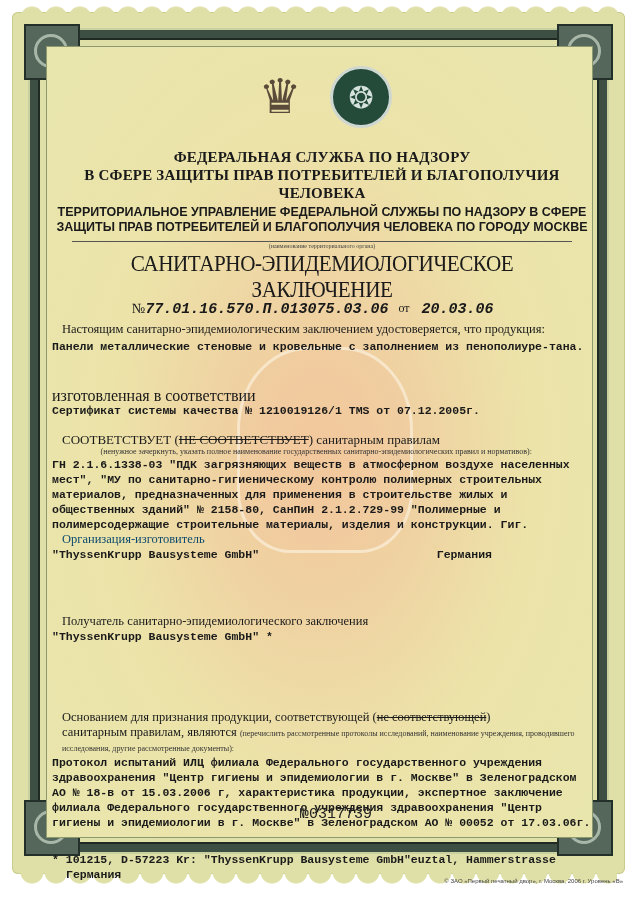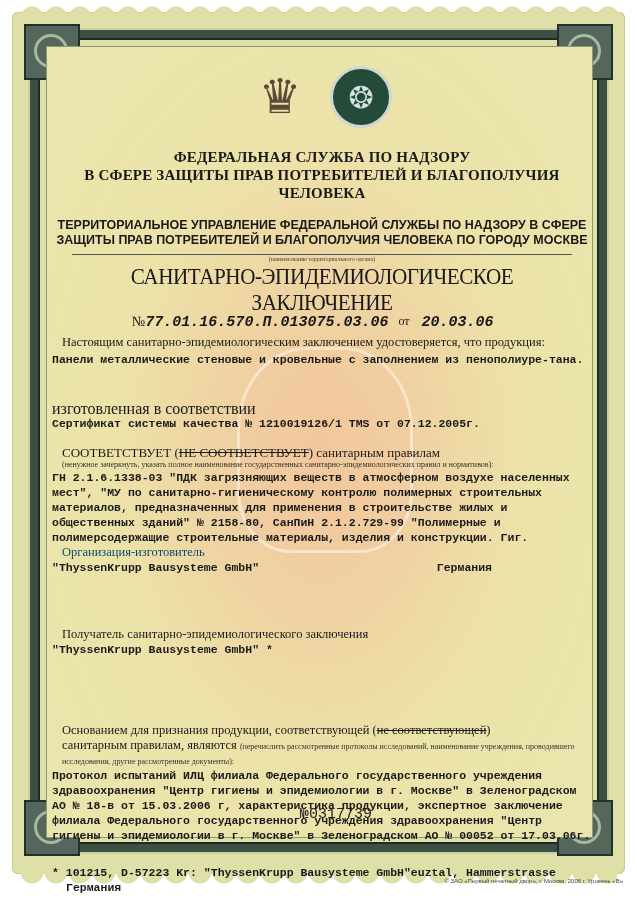--- a/index.html
+++ b/index.html
@@ -28,30 +28,30 @@
   .watermark { position:absolute; left:190px; top:300px; width:170px; height:200px;
     border-radius:40% 40% 30% 30%; border:3px solid rgba(250,240,220,0.7);
     background: rgba(240,200,160,0.35); }
   .content { position:absolute; left:52px; top:62px; width:540px; }
   .emblems { display:flex; justify-content:center; gap:22px; margin-top:4px; height:70px; }
   .eagle { width:56px; height:62px; color:#5a4a3a; font-size:48px; line-height:62px; text-align:center; }
   .seal { width:62px; height:62px; border-radius:50%; background:#244a3a;
     border:3px solid #cfd8d0; box-sizing:border-box; display:flex; align-items:center; justify-content:center;
     color:#d5e2de; font-size:30px; }
   .h1 { text-align:center; font-weight:bold; font-size:15px; letter-spacing:0.2px; margin-top:12px; line-height:18px; }
-  .h2 { text-align:center; font-family:"Liberation Sans", sans-serif; font-weight:bold; font-size:12.5px; line-height:15px; margin-top:16px; }
+  .h2 { text-align:center; font-family:"Liberation Sans", sans-serif; font-weight:bold; font-size:12.5px; line-height:15px; margin-top:3px; }
   .rule { border-top:1px solid #555; margin:6px 20px 0 20px; }
   .tiny { text-align:center; font-size:6px; color:#444; margin-top:1px; }
   .title { text-align:center; font-size:23px; letter-spacing:-0.5px; margin-top:2px; font-family:"Liberation Serif", serif; transform:scaleX(0.92); }
   .numline { margin-left:80px; font-size:14px; margin-top:-2px; }
   .num { font-family:"Liberation Mono", monospace; font-style:italic; font-weight:bold; font-size:15px; }
   .ot { font-size:12px; vertical-align:top; margin:0 12px 0 10px; }
   .serif-txt { font-size:12.5px; line-height:15px; }
   .mono { font-family:"Liberation Mono", monospace; font-weight:bold; font-size:11.5px; line-height:15px; }
-  .small-note { font-size:8px; line-height:10px; color:#333; }
+  .small-note { font-size:8px; line-height:10px; color:#333;text-align:right; }
   .strike { text-decoration:line-through; }
   .footer-copy { position:absolute; right:14px; top:878px; font-family:"Liberation Sans", sans-serif; font-size:6px; color:#444; }
   .serial { position:absolute; left:300px; top:806px; font-family:"Liberation Mono", monospace; font-size:15px; color:#222; }
 </style>
 </head>
 <body>
 
 <div class="outer"></div>
 <div class="scallop-top" style="top:4px"></div>
 <div class="scallop-bottom"></div>

